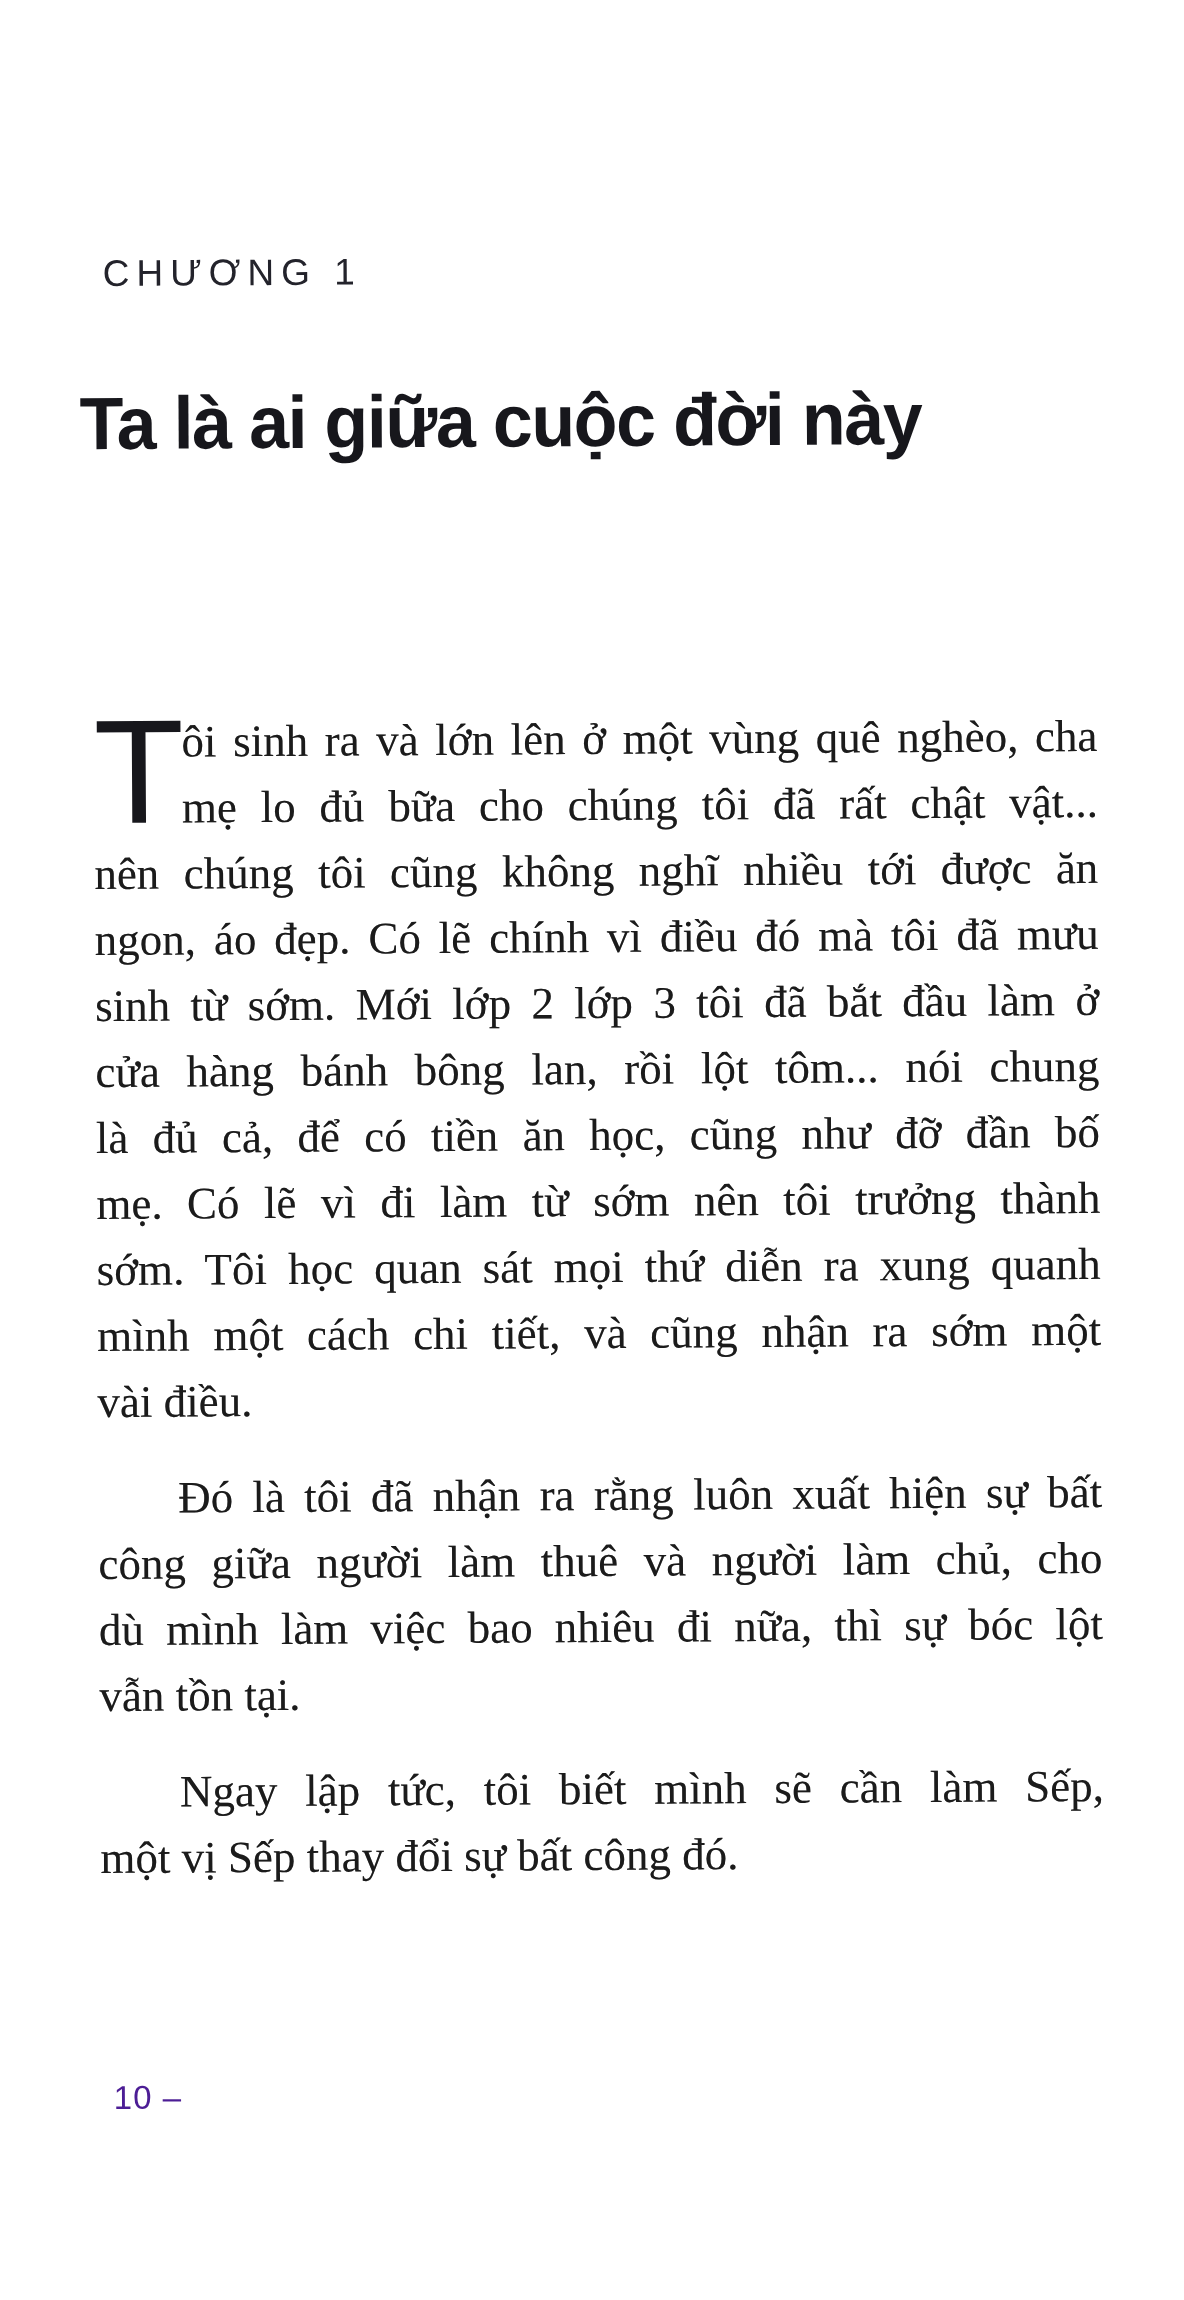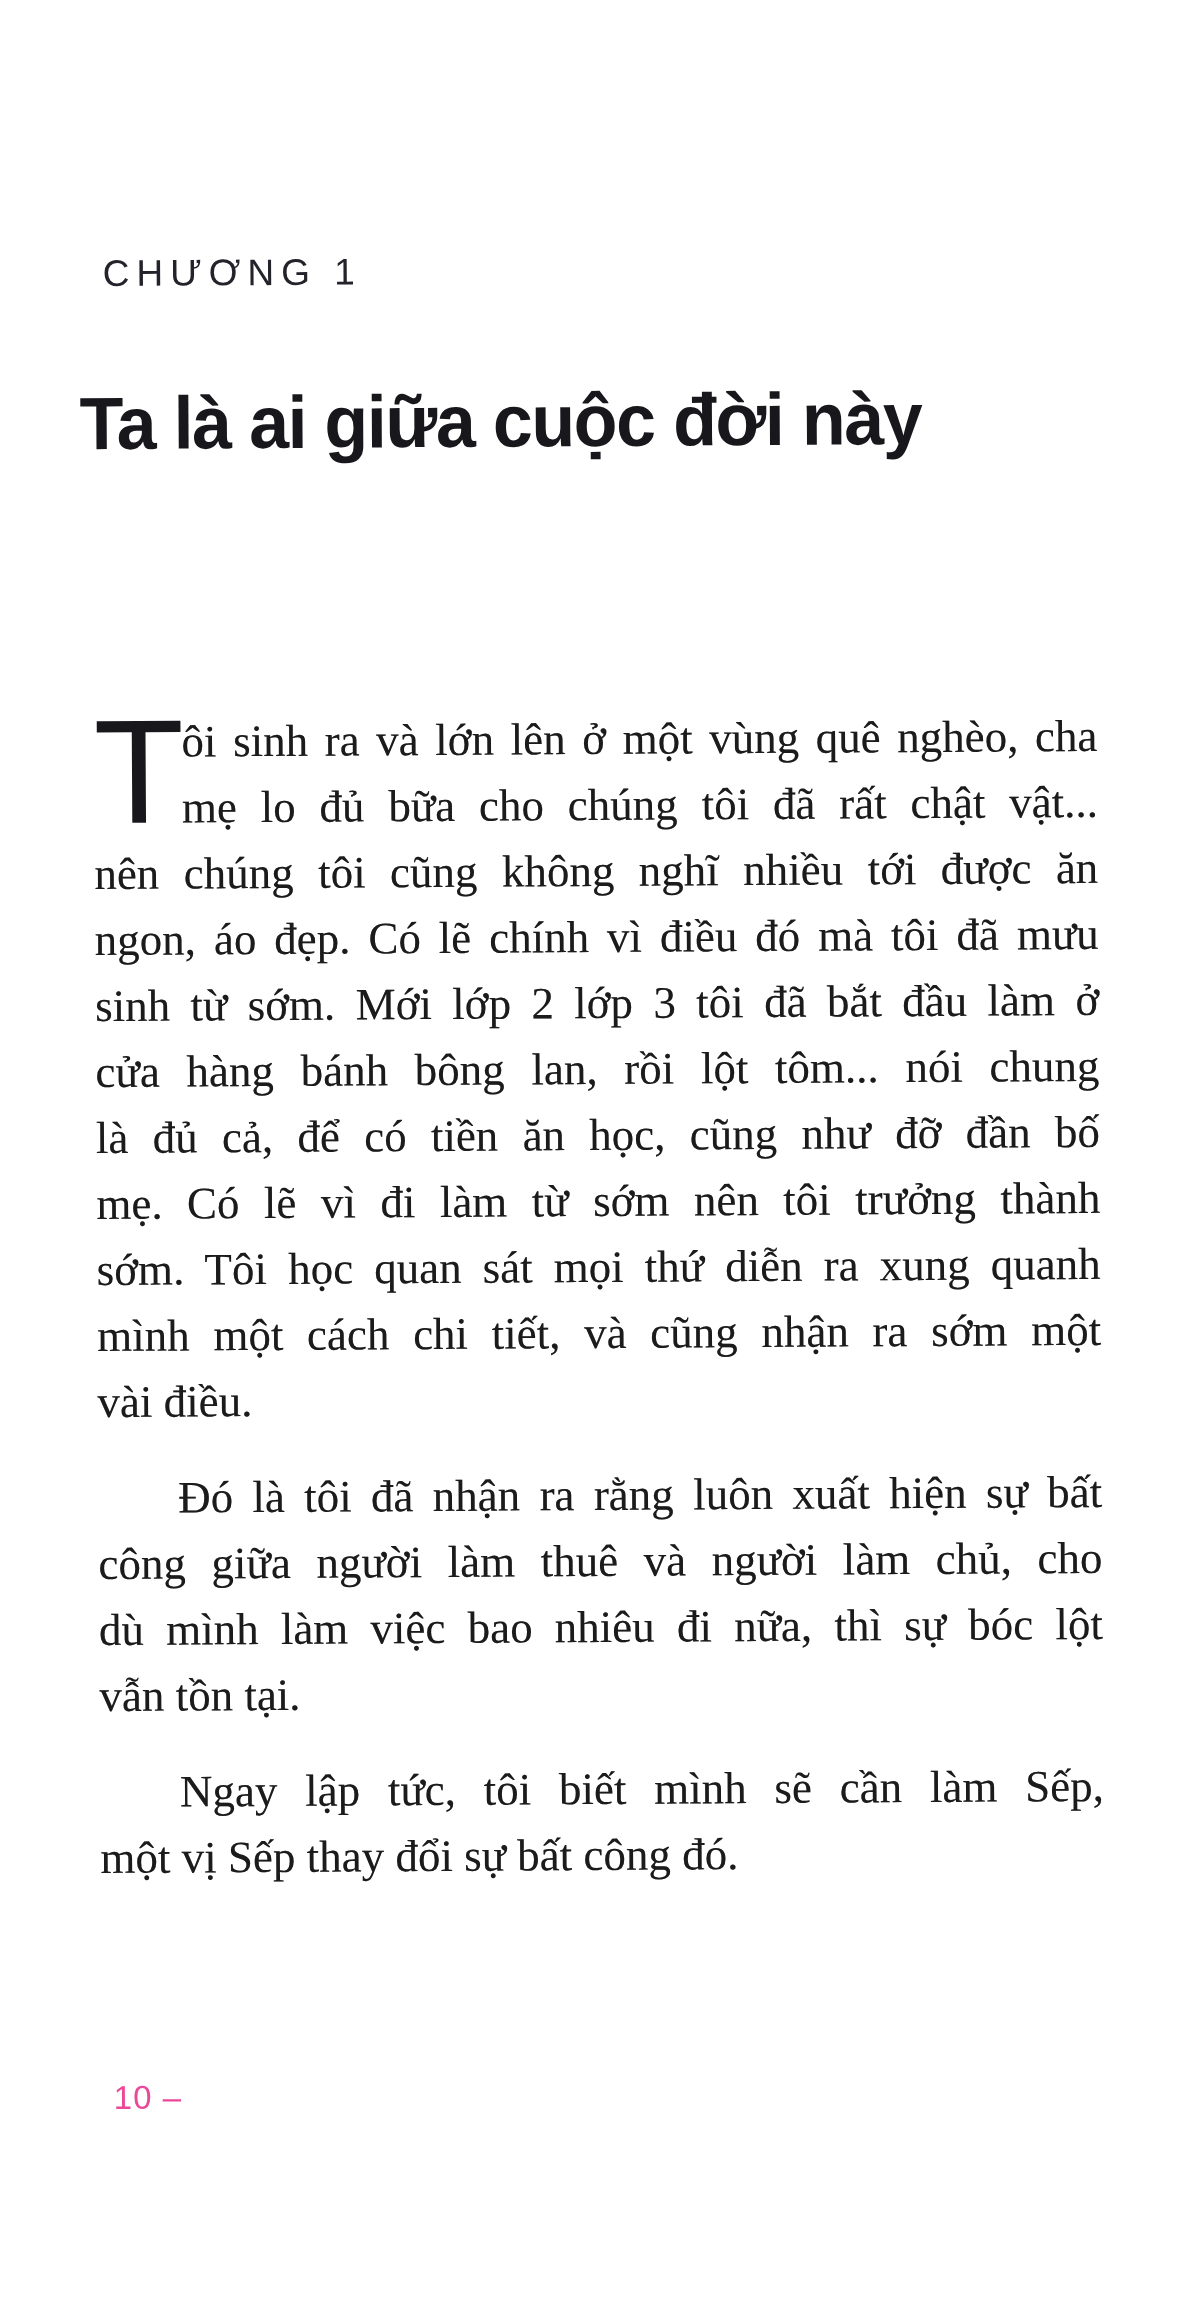--- a/index.html
+++ b/index.html
@@ -85,21 +85,21 @@
       color: #17171c;
       text-shadow: none;
     }
     .page-number {
       position: absolute;
       top: 2076px;
       left: 12px;
       font-family: "Liberation Sans", sans-serif;
       font-size: 33px;
       letter-spacing: 1px;
-      color: #ec4899;
+      color: #4c1d95;
       white-space: nowrap;
     }
   </style>
 </head>
 <body>
 
 <div class="book-page">
   <div class="content">
     <div class="chapter-label">CHƯƠNG 1</div>
     <h1 class="page-title">Ta là ai giữa cuộc đời này</h1>

